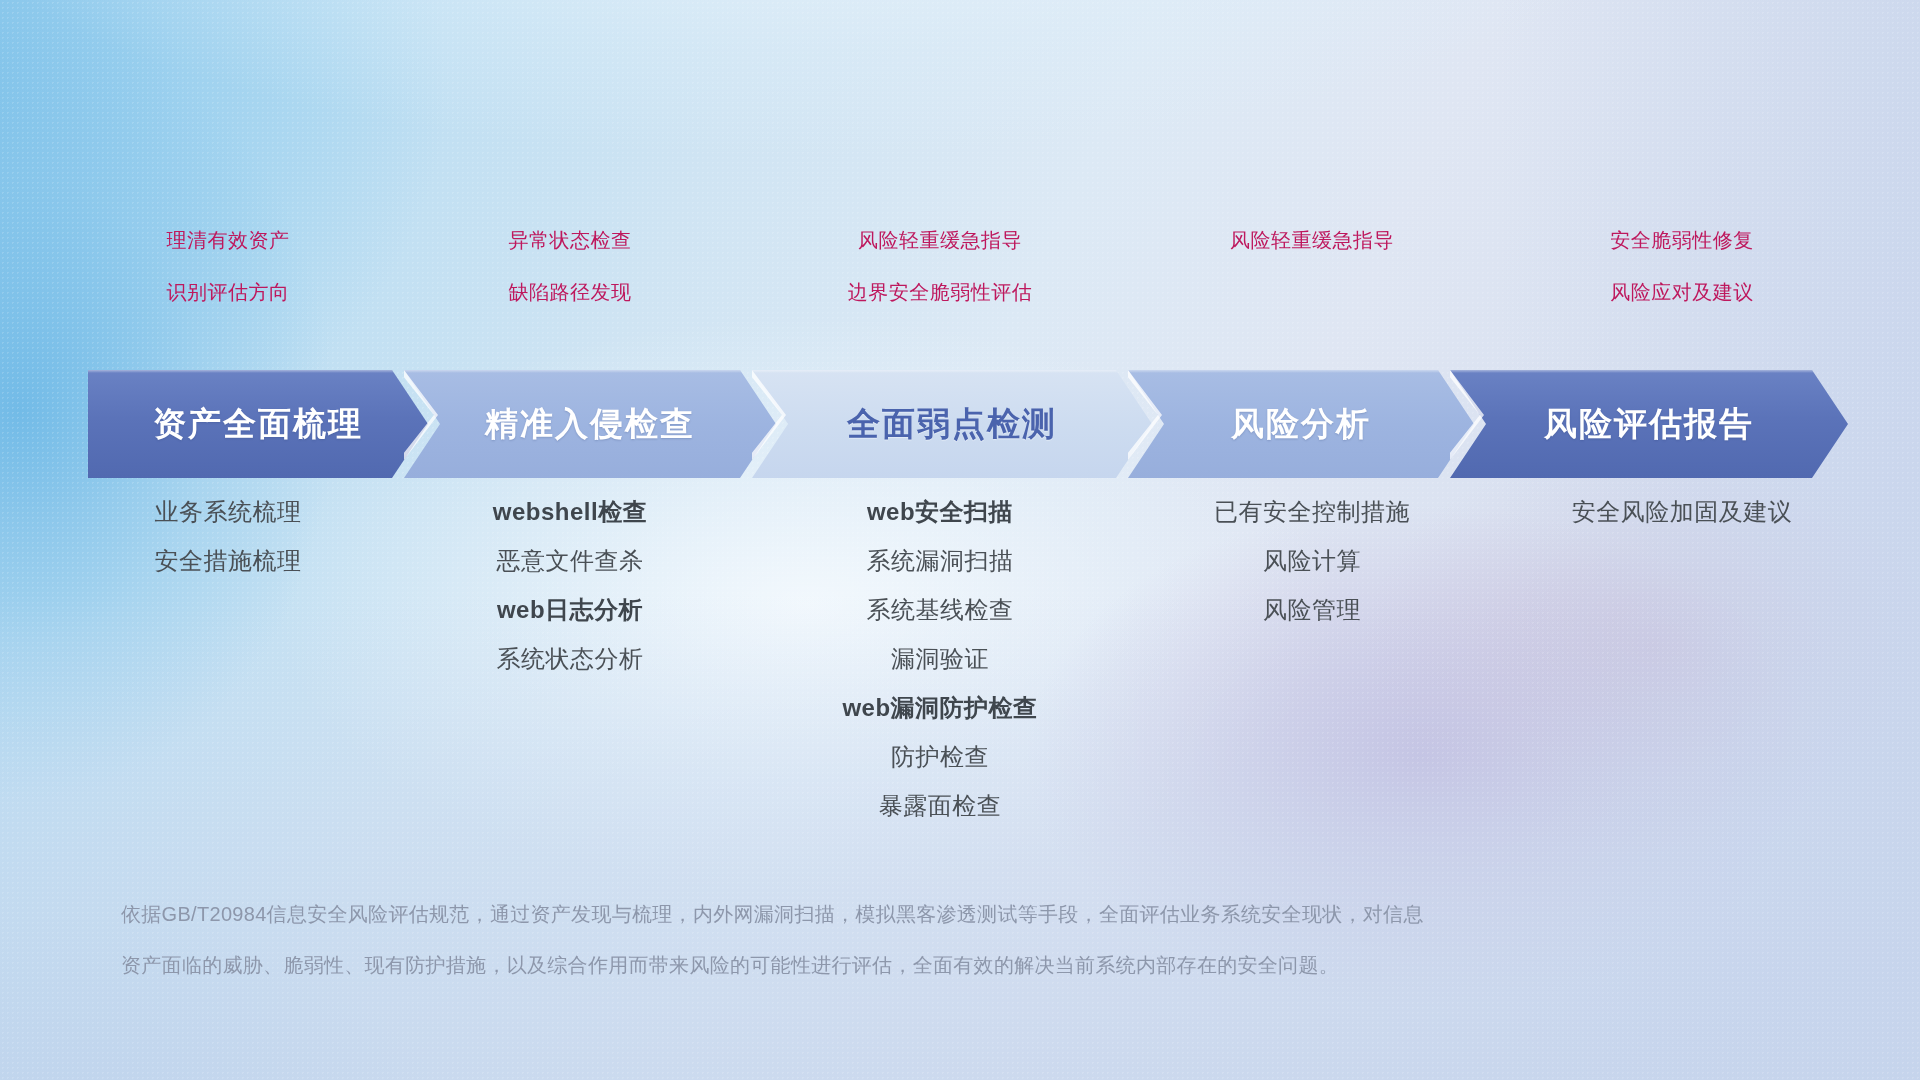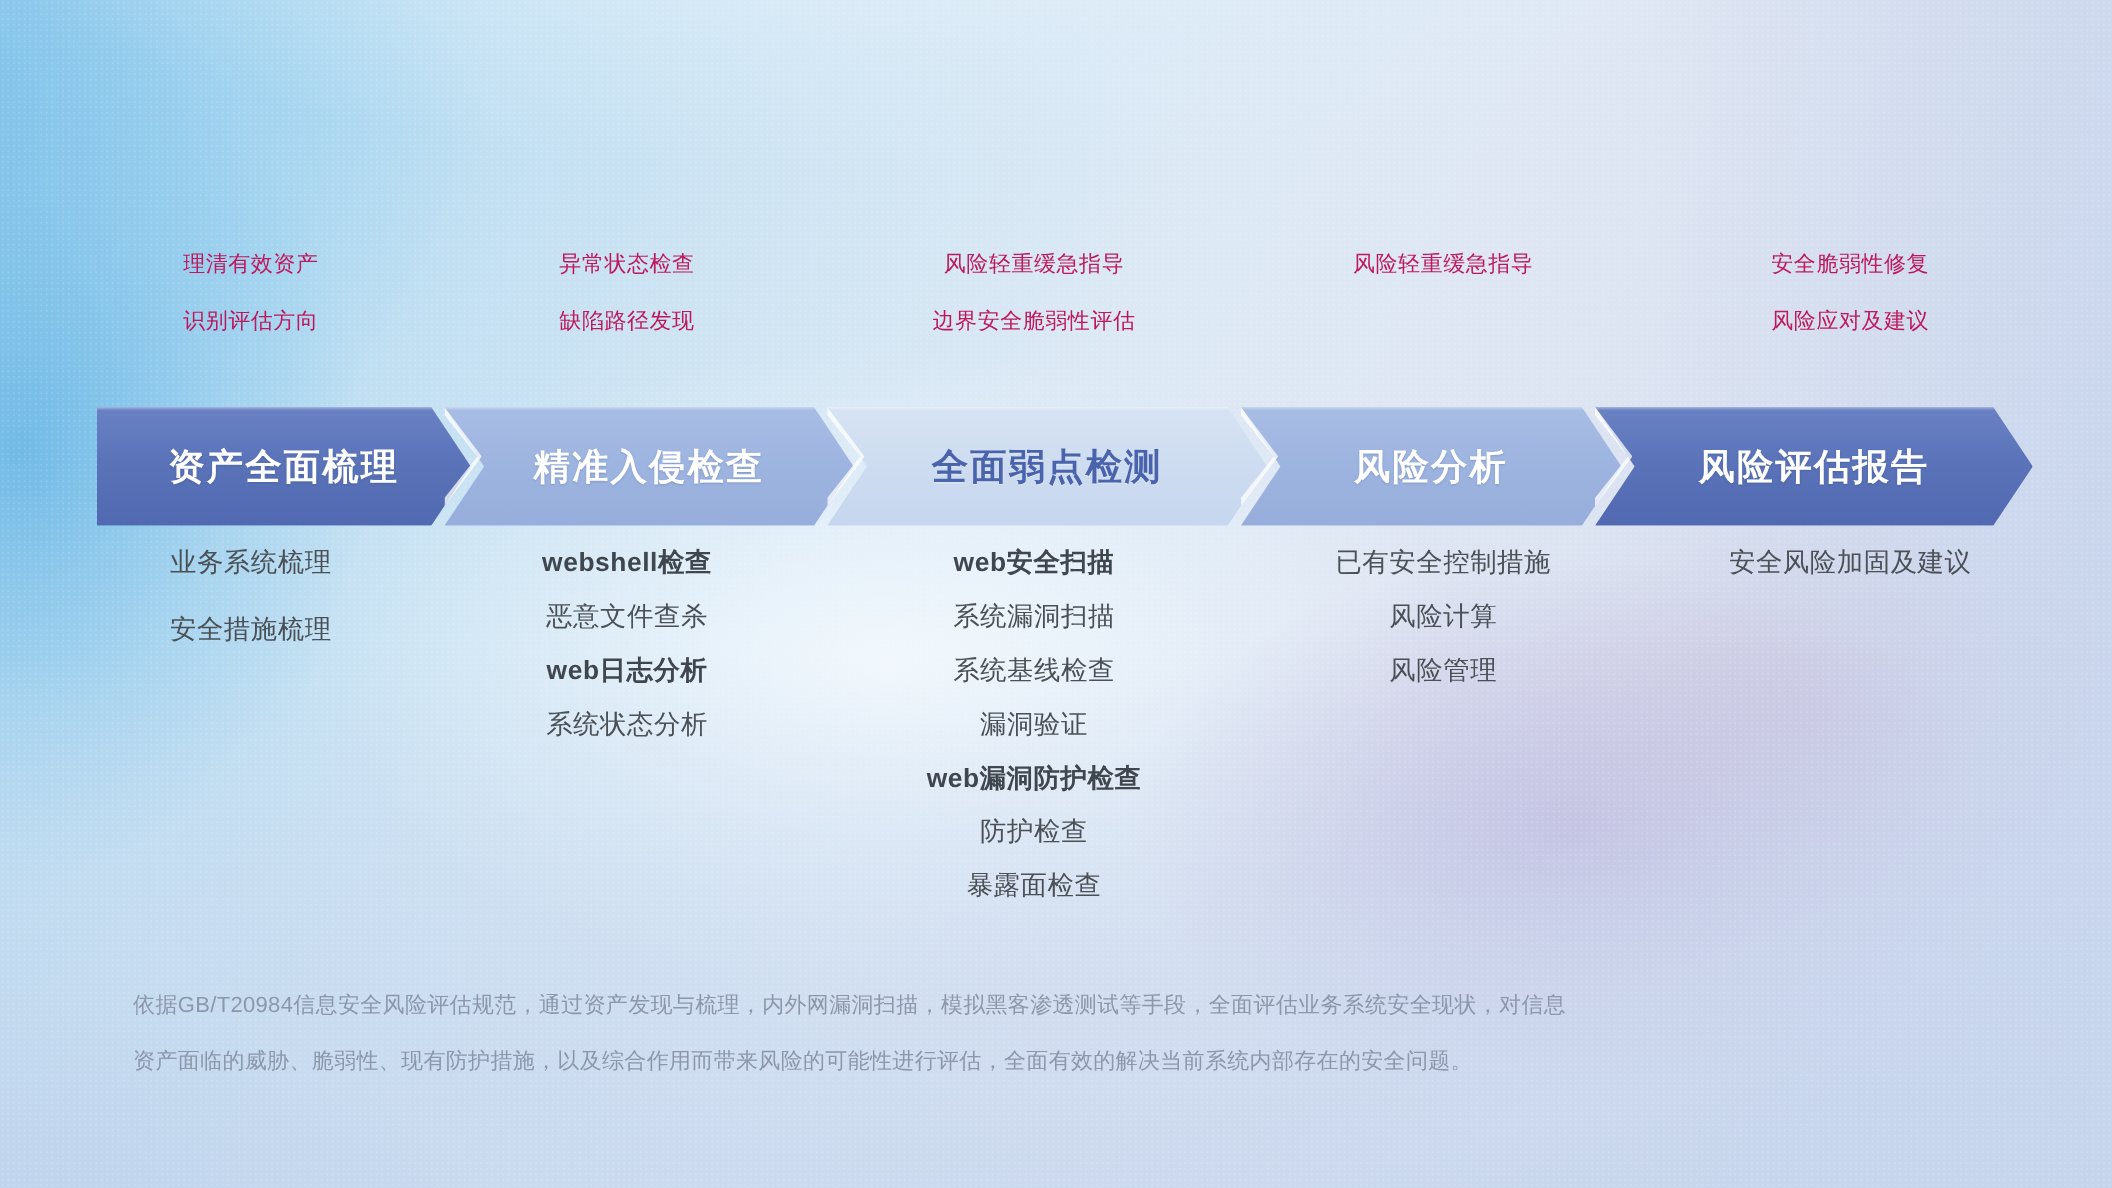--- a/index.html
+++ b/index.html
@@ -229,21 +229,21 @@
       <div class="chev fill-strong" style="left: 1362px; width: 398px; z-index: 6;">
         <div class="chev-label light">风险评估报告</div>
       </div>
       <div class="sep" style="left: 316px; z-index: 20;"></div>
       <div class="sep" style="left: 664px; z-index: 20;"></div>
       <div class="sep" style="left: 1040px; z-index: 20;"></div>
       <div class="sep" style="left: 1362px; z-index: 20;"></div>
     </div>
 
   <div class="row-bottom" id="bottom-row">
-      <div class="col" style="position: absolute; left: 228px; transform: translateX(-50%); gap: 12px;">
+      <div class="col" style="position: absolute; left: 228px; transform: translateX(-50%);">
         <div class="bot-line">业务系统梳理</div>
         <div class="bot-line">安全措施梳理</div>
       </div>
       <div class="col" style="position: absolute; left: 570px; transform: translateX(-50%);">
         <div class="bot-line bold">webshell检查</div>
         <div class="bot-line">恶意文件查杀</div>
         <div class="bot-line bold">web日志分析</div>
         <div class="bot-line">系统状态分析</div>
       </div>
       <div class="col" style="position: absolute; left: 940px; transform: translateX(-50%);">

